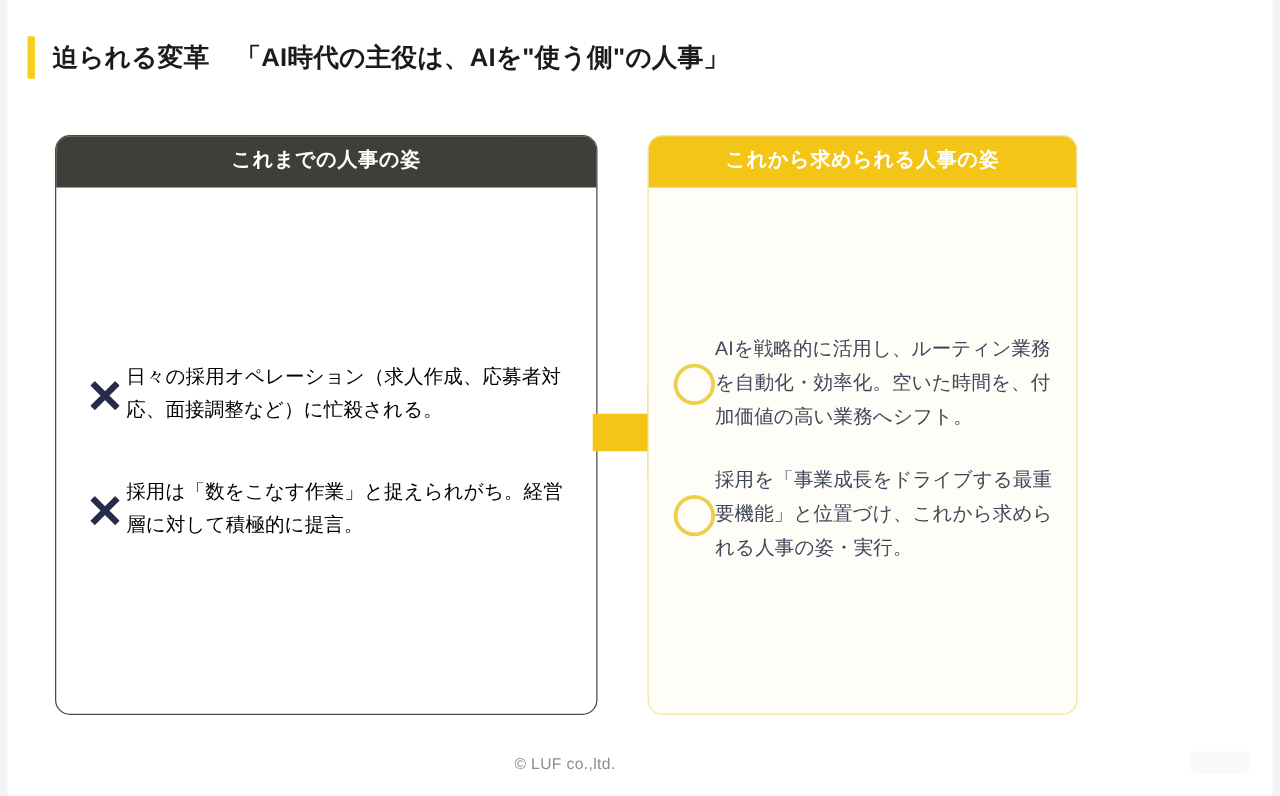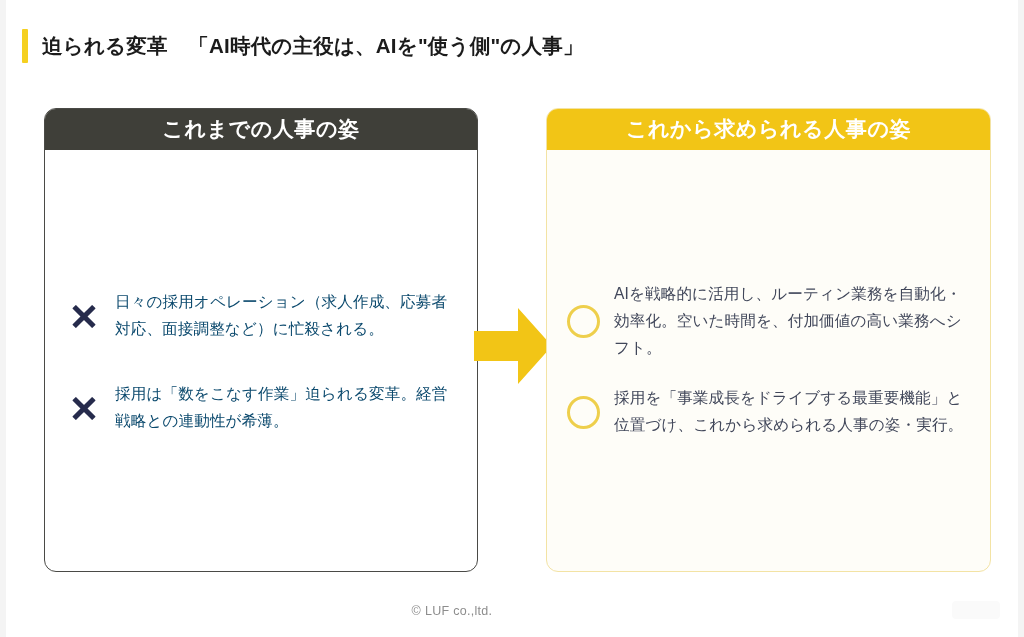--- a/index.html
+++ b/index.html
@@ -62,34 +62,34 @@
   .card-left {
     left: 44px;
     top: 108px;
     width: 434px;
     height: 464px;
     background: #ffffff;
     border: 1.6px solid #4a4a46;
   }
 
   .card-right {
-    left: 546px;
+    left: 518px;
     top: 108px;
-    width: 445px;
+    width: 344px;
     height: 464px;
     background: #FEFDF8;
     border: 1.6px solid #F3E3A4;
   }
 
   .card-header {
     height: 43px;
     display: flex;
     align-items: center;
     justify-content: center;
-    font-size: 21px;
+    font-size: 16px;
     font-weight: 700;
     letter-spacing: 0.6px;
     font-family: Liberation Mono, monospace;
   }
   .card-left .card-header {
     background: #3F3F39;
     color: #ffffff;
     margin: -1.6px -1.6px 0 -1.6px;
   }
   .card-right .card-header {
@@ -105,21 +105,21 @@
     flex-direction: column;
     justify-content: center;
   }
   .card-left .card-body  { gap: 38px; padding-top: 4px; }
   .card-right .card-body { gap: 24px; padding: 10px 18px 10px 20px; }
 
   
   .item {
     display: flex;
     align-items: center;
-    gap: 14px;
+    gap: 0;
   }
 
   .marker-x {
     flex: 0 0 auto;
     width: 34px;
     height: 34px;
     position: relative;
   }
   .marker-x::before, .marker-x::after {
     content: "";
@@ -139,21 +139,21 @@
     width: 33px;
     height: 33px;
     border: 3px solid #EECF4C;
     border-radius: 50%;
     background: transparent;
   }
 
   .item-text {
     font-size: 15.6px;
     line-height: 1.72;
-    color: #0c4a6e;
+    color: #000000;
     letter-spacing: 0.1px;
   }
   .card-right .item-text { color: #41475a; }
 
   
   .arrow {
     position: absolute;
     left: 474px;
     top: 308px;
     width: 78px;
@@ -199,21 +199,21 @@
   <div class="card-header">これまでの人事の姿</div>
   <div class="card-body">
 
     <div class="item">
       <div class="marker-x"></div>
       <div class="item-text">日々の採用オペレーション（求人作成、応募者対応、面接調整など）に忙殺される。</div>
     </div>
 
     <div class="item">
       <div class="marker-x"></div>
-      <div class="item-text">採用は「数をこなす作業」迫られる変革。経営戦略との連動性が希薄。</div>
+      <div class="item-text">採用は「数をこなす作業」と捉えられがち。経営層に対して積極的に提言。</div>
     </div>
 
 
   </div>
 </div>
 
 <div class="arrow">
   <svg width="78" height="76" viewBox="0 0 78 76" aria-hidden="true">
     <path d="M0 23 L44 23 L44 0 L78 38 L44 76 L44 53 L0 53 Z" fill="#F2C516"></path>
   </svg>

